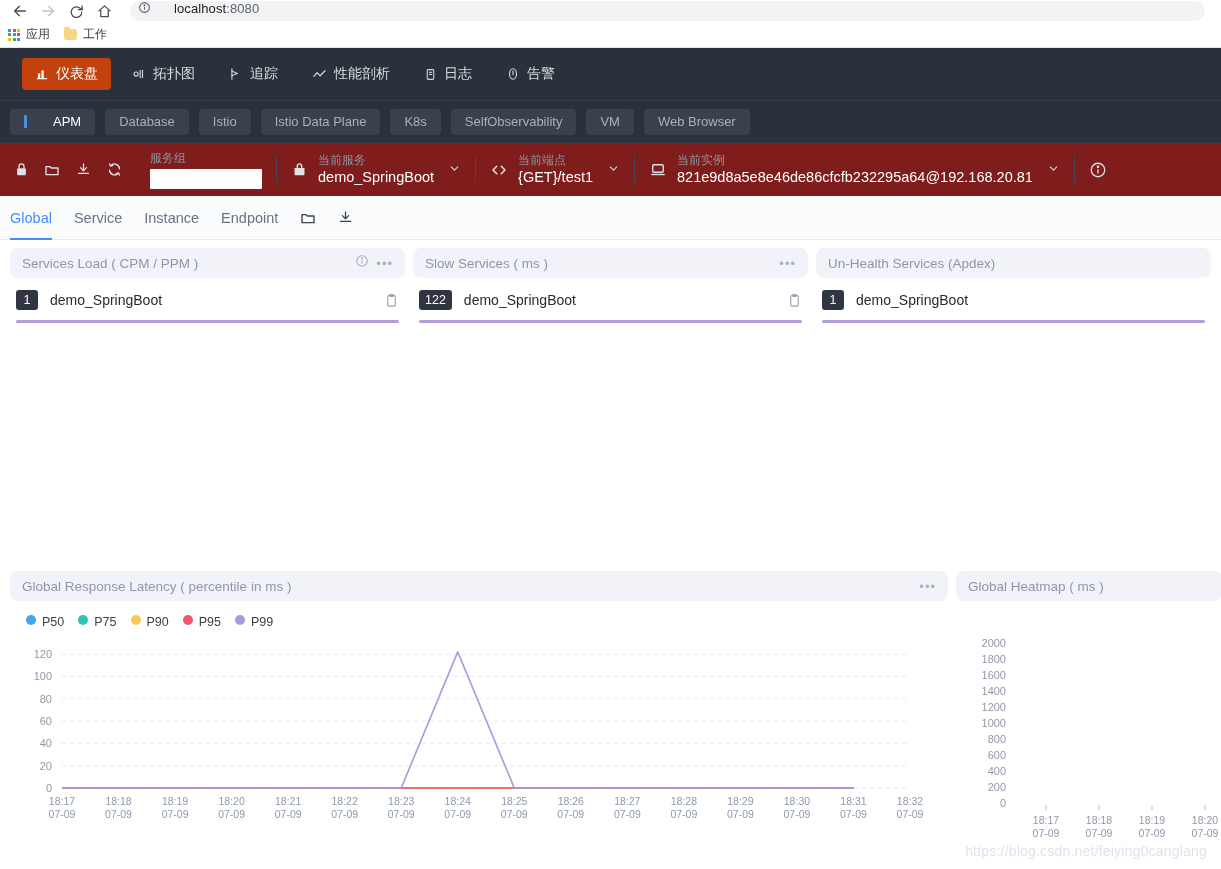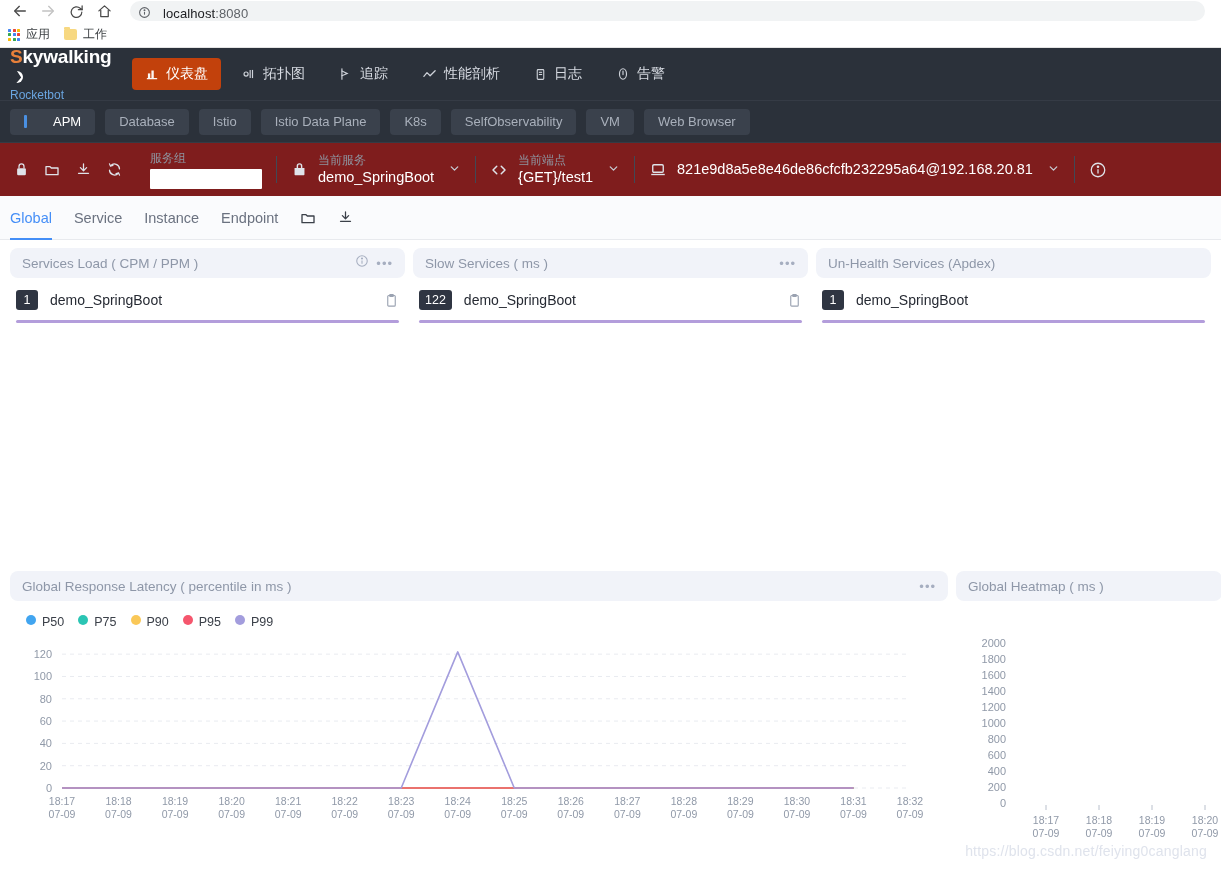--- a/index.html
+++ b/index.html
@@ -19,21 +19,21 @@
   }
   .nav-btn {
     width: 28px; height: 22px;
     display: flex; align-items: center; justify-content: center;
     color: #4a4a4a; font-size: 15px; line-height: 1;
   }
   .nav-btn.disabled { color: #c2c2c2; }
   .url-bar {
     margin-left: 12px; height: 20px; flex: 1;
     background: #f1f3f4; border-radius: 10px;
-    display: flex; align-items: flex-end; padding: 0 8px; gap: 12px;
+    display: flex; align-items: flex-start; padding: 0 8px; gap: 23px;
     max-width: 1075px;
   }
   .url-info { font-size: 11px; color: #5f6368; }
   .url-text { font-size: 13px; color: #202124; letter-spacing: .1px; }
   .url-text .dim { color: #5f6368; }
 
   .bookmarks {
     height: 26px; background: #ffffff;
     display: flex; align-items: center; padding: 0 8px; gap: 14px;
     border-bottom: 1px solid #e4e4e4;
@@ -227,24 +227,20 @@
     </span>
     <span>应用</span>
   </div>
   <div class="bm-item">
     <span class="folder-ic"></span>
     <span>工作</span>
   </div>
 </div>
 
 <div class="sw-header">
-  <div class="logo-block">
-    <div class="logo-main"><span class="s">S</span><span>kywalking</span><span class="logo-moon"></span></div>
-    <div class="logo-sub">Rocketbot</div>
-  </div>
   <div class="sw-nav">
     <div class="sw-nav-item active">
       <span class="ic">
           <svg width="14" height="14" viewBox="0 0 24 24" fill="none" stroke="#ffffff" stroke-width="2" stroke-linecap="round">
             <path d="M4 20h16"></path>
             <rect x="5" y="11" width="4" height="8" fill="#ffffff" stroke="none"></rect>
             <rect x="11" y="6" width="4" height="13" fill="#ffffff" stroke="none"></rect>
           </svg>
         </span>
       <span>仪表盘</span>
@@ -407,20 +403,21 @@
   <div class="vdiv"></div>
 
   <div class="sel-group">
     <span class="sel-ic">
       <svg width="18" height="18" viewBox="0 0 24 24" fill="none" stroke="#dfe3e9" stroke-width="1.8" stroke-linejoin="round">
           <rect x="5" y="5" width="14" height="10" rx="1.5"></rect>
           <path d="M3 18h18"></path>
         </svg>
     </span>
     <span class="sel-txt">
+      <span class="sel-label">当前实例</span>
       <span class="sel-value">821e9d8a5e8e46de86cfcfb232295a64@192.168.20.81</span>
     </span>
     <span class="sel-caret">
       <svg width="13" height="13" viewBox="0 0 24 24" fill="none" stroke="#c7ccd4" stroke-width="2.4" stroke-linecap="round" stroke-linejoin="round">
           <polyline points="6 9 12 15 18 9"></polyline>
         </svg>
     </span>
   </div>
   <div class="vdiv"></div>
 

